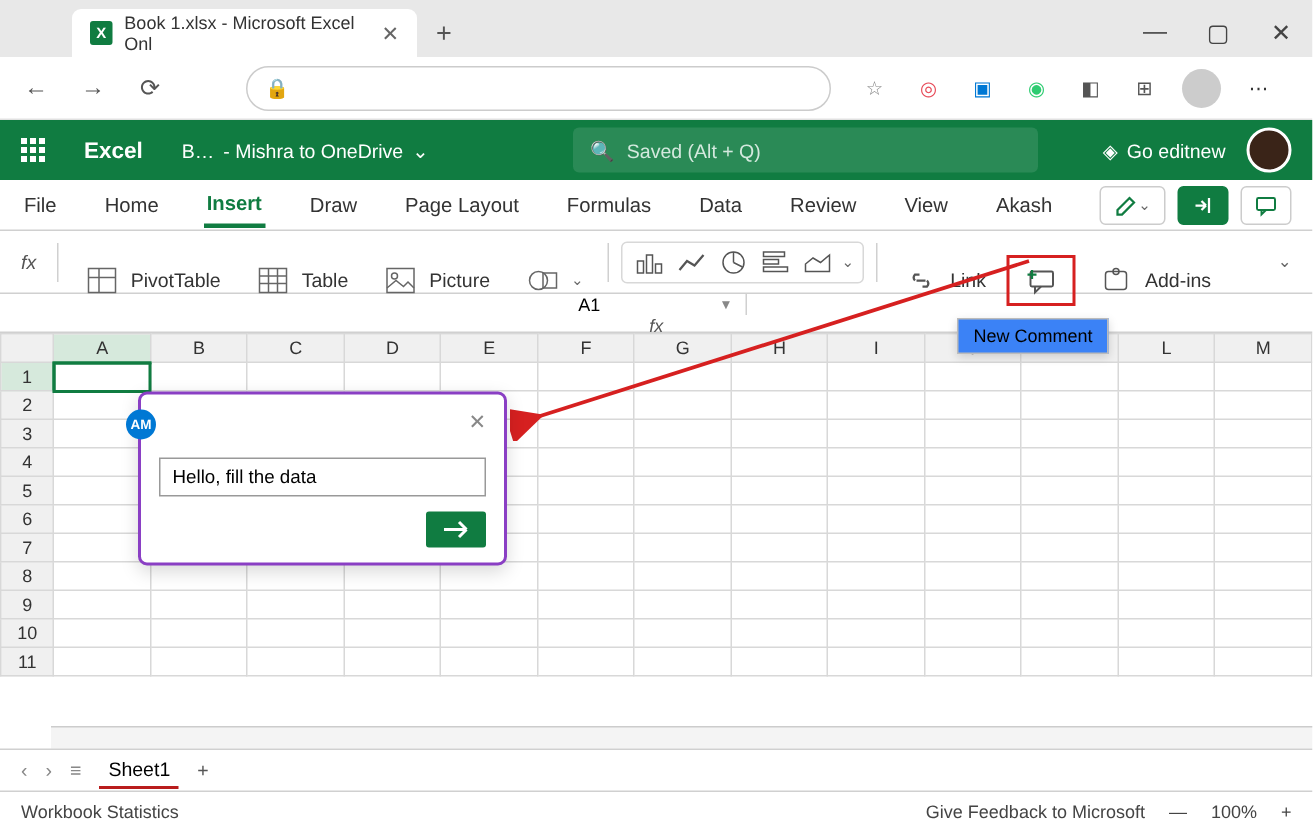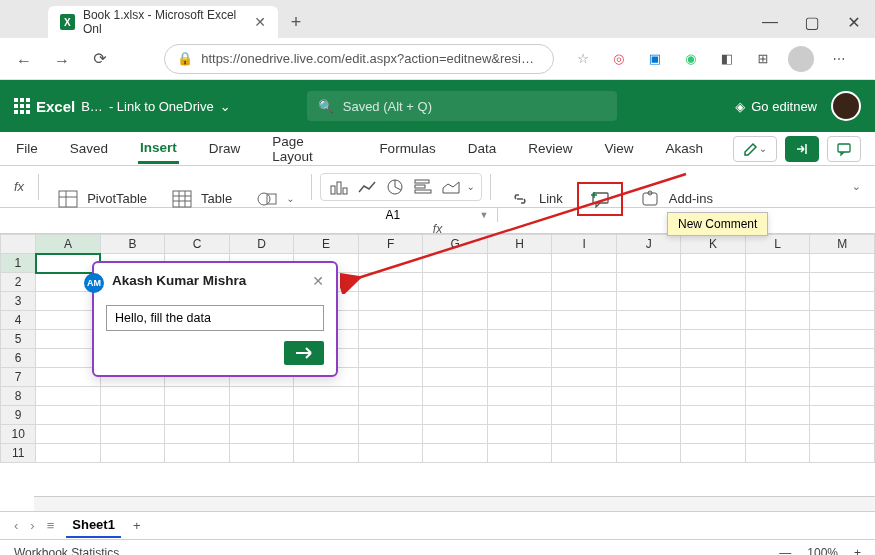--- a/index.html
+++ b/index.html
@@ -15,21 +15,21 @@
 .win-btn { width: 42px; height: 32px; display: flex; align-items: center; justify-content: center; color: #444; }
 
 .addrbar { height: 42px; background: #fff; display: flex; align-items: center; padding: 0 10px; gap: 10px; border-bottom: 1px solid #e1e1e1; }
 .nav-btn { width: 28px; height: 28px; display: flex; align-items: center; justify-content: center; color: #555; font-size: 16px; }
 .urlbox { flex: 0 0 390px; height: 30px; border: 1px solid #ccc; border-radius: 15px; display: flex; align-items: center; padding: 0 12px; gap: 8px; font-size: 13px; color: #555; margin-left: 40px; }
 .addr-icons { display: flex; gap: 14px; margin-left: 8px; align-items: center; }
 .addr-icon { width: 22px; height: 22px; border-radius: 50%; display: flex; align-items: center; justify-content: center; font-size: 13px; }
 .user-circle { width: 26px; height: 26px; background: #ccc; border-radius: 50%; }
 
 
-.excel-header { height: 52px; background: #107c41; display: flex; align-items: center; padding: 0 14px; color: #fff; gap: 6px; }
+.excel-header { height: 40px; background: #107c41; display: flex; align-items: center; padding: 0 14px; color: #fff; gap: 26px; }
 .waffle { display: grid; grid-template-columns: repeat(3,4px); grid-template-rows: repeat(3,4px); gap: 2px; }
 .waffle span { background: #fff; }
 .brand { font-weight: 600; font-size: 15px; }
 .doc-title { font-size: 13px; display: flex; align-items: center; gap: 6px; }
 .searchbox { margin-left: 70px; width: 310px; height: 30px; background: #2a8a56; border-radius: 4px; display: flex; align-items: center; padding: 0 12px; gap: 8px; font-size: 13px; color: #d4e9de; }
 .header-right { margin-left: auto; display: flex; align-items: center; gap: 14px; font-size: 13px; }
 .premium { display: flex; align-items: center; gap: 6px; }
 .avatar { width: 30px; height: 30px; border-radius: 50%; background: #3a2418; border: 2px solid #fff; }
 
 
@@ -73,26 +73,26 @@
 .comment-header { display: flex; align-items: flex-start; gap: 8px; font-size: 13.5px; font-weight: 600; color: #222; }
 .comment-avatar { width: 20px; height: 20px; border-radius: 50%; background: #0078d4; color: #fff; font-size: 9px; display: flex; align-items: center; justify-content: center; margin-left: -22px; }
 .comment-close { margin-left: auto; font-size: 14px; color: #888; font-weight: normal; }
 .comment-input { margin-top: 12px; width: 100%; border: 1px solid #999; padding: 5px 8px; font-size: 12.5px; height: 26px; }
 .comment-send { margin-top: 10px; margin-left: auto; width: 40px; height: 24px; background: #107c41; display: flex; align-items: center; justify-content: center; border-radius: 2px; }
 
 
 .arrow-svg { position: absolute; left: 340px; top: 164px; z-index: 5; pointer-events: none; }
 
 
-.tooltip { position: absolute; left: 667px; top: 212px; background: #fef9c3; border: 1px solid #bbb; padding: 4px 10px; font-size: 12px; box-shadow: 0 2px 6px rgba(0,0,0,0.15); z-index: 11; }
+.tooltip { position: absolute; left: 638px; top: 212px; background: #3b82f6; border: 1px solid #bbb; padding: 4px 10px; font-size: 12px; box-shadow: 0 2px 6px rgba(0,0,0,0.15); z-index: 11; }
 
 
 .sheet-tabs { height: 28px; display: flex; align-items: center; gap: 12px; padding: 0 14px; border-top: 1px solid #d0d0d0; font-size: 13px; }
 .sheet-nav { color: #888; }
-.sheet-tab { font-weight: 700; border-bottom: 2px solid #1d4ed8; padding: 4px 6px; }
+.sheet-tab { font-weight: 400; border-bottom: 2px solid #b91c1c; padding: 4px 6px; }
 
 
 .status-bar { height: 26px; display: flex; align-items: center; padding: 0 14px; gap: 18px; font-size: 12px; color: #444; border-top: 1px solid #d0d0d0; }
 .status-bar .right { margin-left: auto; display: flex; align-items: center; gap: 16px; }
 </style>
 </head>
 <body>
 
 <div class="titlebar">
   <div class="tab">
@@ -107,21 +107,20 @@
     <div class="win-btn">✕</div>
   </div>
 </div>
 
 <div class="addrbar">
   <div class="nav-btn">←</div>
   <div class="nav-btn">→</div>
   <div class="nav-btn">⟳</div>
   <div class="urlbox">
     <span>🔒</span>
-    <span>https://onedrive.live.com/edit.aspx?action=editnew&amp;resi…</span>
   </div>
   <div class="addr-icons">
     <span class="addr-icon" style="color:#888">☆</span>
     <span class="addr-icon" style="color:#e74856">◎</span>
     <span class="addr-icon" style="color:#0078d4">▣</span>
     <span class="addr-icon" style="color:#2ecc71">◉</span>
     <span class="addr-icon" style="color:#555">◧</span>
     <span class="addr-icon" style="color:#555">⊞</span>
     <div class="user-circle"></div>
     <span class="addr-icon" style="color:#333">⋯</span>
@@ -136,39 +135,39 @@
       <span></span>
       <span></span>
       <span></span>
       <span></span>
       <span></span>
       <span></span>
     </div>
   <span class="brand">Excel</span>
   <span class="doc-title">
     <span>B…</span>
-    <span>- Link to OneDrive</span>
+    <span>- Mishra to OneDrive</span>
     <span>⌄</span>
   </span>
   <div class="searchbox">
     <span>🔍</span>
     <span>Saved (Alt + Q)</span>
   </div>
   <div class="header-right">
     <div class="premium">
       <span>◈</span>
       <span>Go editnew</span>
     </div>
     <div class="avatar"></div>
   </div>
 </div>
 
 <div class="ribbon-tabs">
   <span class="rtab">File</span>
-  <span class="rtab">Saved</span>
+  <span class="rtab">Home</span>
   <span class="rtab active">Insert</span>
   <span class="rtab">Draw</span>
   <span class="rtab">Page Layout</span>
   <span class="rtab">Formulas</span>
   <span class="rtab">Data</span>
   <span class="rtab">Review</span>
   <span class="rtab">View</span>
   <span class="rtab">Akash</span>
   <div class="ribbon-right">
     <div class="rbtn" style="width:44px">
@@ -212,20 +211,30 @@
           <line x1="1" y1="11" x2="19" y2="11" stroke="#666"></line>
           <line x1="7" y1="1" x2="7" y2="17" stroke="#666"></line>
           <line x1="13" y1="1" x2="13" y2="17" stroke="#666"></line>
         </svg>
       </span>
     <span>Table</span>
   </div>
   <div class="item">
     <span class="iconbox">
         <svg width="20" height="18">
+          <rect x="1" y="1" width="18" height="16" fill="none" stroke="#666"></rect>
+          <circle cx="6" cy="6" r="2" fill="none" stroke="#666"></circle>
+          <path d="M1 14 L7 9 L12 13 L15 10 L19 14" fill="none" stroke="#666"></path>
+        </svg>
+      </span>
+    <span>Picture</span>
+  </div>
+  <div class="item">
+    <span class="iconbox">
+        <svg width="20" height="18">
           <circle cx="7" cy="9" r="6" fill="none" stroke="#666"></circle>
           <rect x="10" y="4" width="9" height="10" fill="none" stroke="#666"></rect>
         </svg>
       </span>
     <span style="font-size:10px;color:#666">⌄</span>
   </div>
   <span class="sep"></span>
   <div class="chart-group">
     <div class="chart-icon">
         <svg width="20" height="18">
@@ -517,21 +526,20 @@
           <td class=""></td>
         </tr>
       </tbody>
     </table>
 </div>
 <div class="hscroll"></div>
 
 <div class="comment-popup">
   <div class="comment-header">
     <div class="comment-avatar">AM</div>
-    <span>Akash Kumar Mishra</span>
     <span class="comment-close">✕</span>
   </div>
   <input class="comment-input" value="Hello, fill the data" style="">
   <div class="comment-send">
     <svg width="18" height="14" viewBox="0 0 18 14">
         <path d="M1 7 L16 7 M16 7 L11 2 M16 7 L11 12" stroke="#fff" stroke-width="2" fill="none"></path>
       </svg>
   </div>
 </div>
 
@@ -550,17 +558,18 @@
   <span class="sheet-nav">‹</span>
   <span class="sheet-nav">›</span>
   <span class="sheet-nav">≡</span>
   <span class="sheet-tab">Sheet1</span>
   <span style="color:#555">+</span>
 </div>
 
 <div class="status-bar">
   <span>Workbook Statistics</span>
   <div class="right">
+    <span>Give Feedback to Microsoft</span>
     <span>—</span>
     <span>100%</span>
     <span>+</span>
   </div>
 </div>
 
 </body></html>

